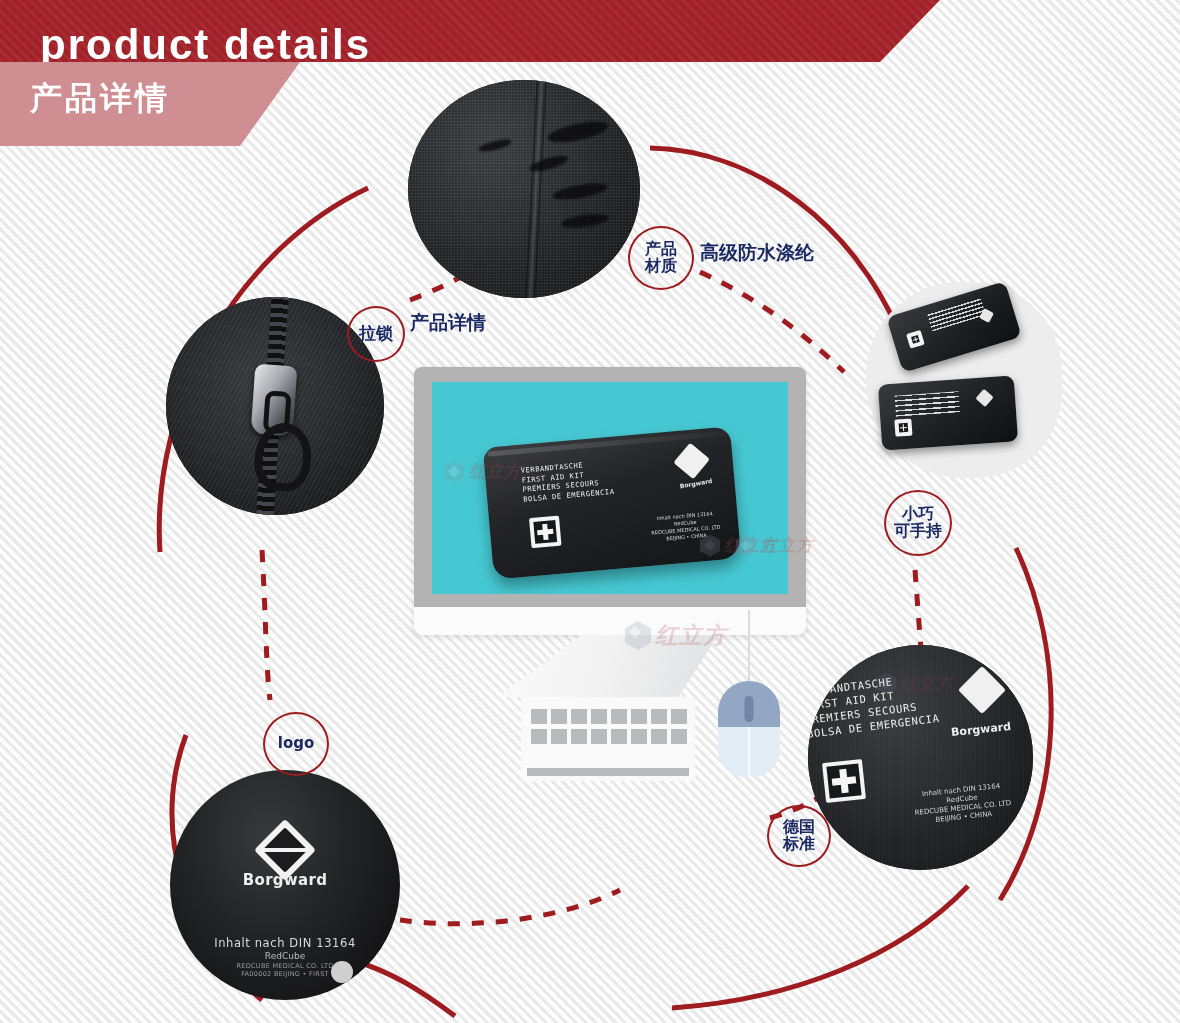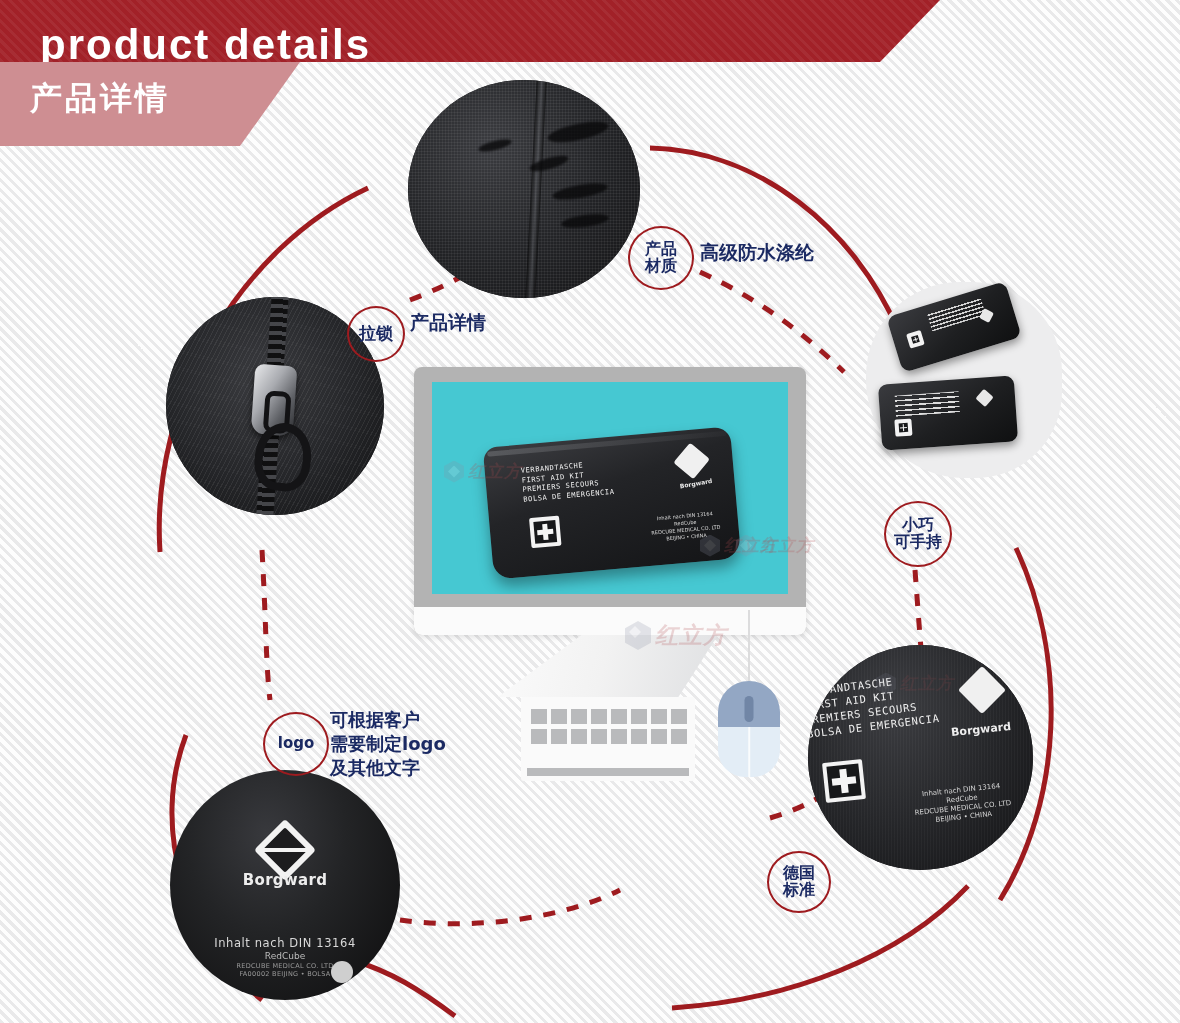--- a/index.html
+++ b/index.html
@@ -396,21 +396,21 @@
     <div class="mouse-wheel"></div>
     <div class="mouse-split"></div>
   </div>
 
   <div class="photo-circle disc" style="left:170px;top:770px;width:230px;height:230px;">
     <div class="bw-diamond"></div>
     <div class="bw-name" style="top:44%;">Borgward</div>
     <div class="disc-din" style="top:72%;">Inhalt nach DIN  13164</div>
     <div class="disc-sub" style="top:78.5%;">RedCube</div>
     <div class="disc-tiny" style="top:83.5%;">REDCUBE MEDICAL CO. LTD</div>
-    <div class="disc-tiny" style="top:87%;">FA00002  BEIJING • BOLSA</div>
+    <div class="disc-tiny" style="top:87%;">FA00002  BEIJING • FIRST</div>
     <div style="position:absolute;left:70%;top:83%;width:22px;height:22px;border-radius:50%;
          background:#cfcfcf;"></div>
   </div>
 
   <div class="photo-circle" style="left:808px;top:645px;width:225px;height:225px;">
     <div class="bag-tex"></div>
     <div class="bagtxt" style="left: -4px; top: 32px; white-space: pre-line;">VERBANDTASCHE
 FIRST AID KIT
 PREMIERS SECOURS
 BOLSA DE EMERGENCIA</div>
@@ -431,29 +431,26 @@
 BEIJING • CHINA</div>
   </div>
 
   <div class="bubble two-line" style="left: 628px; top: 226px; width: 62px; height: 60px; white-space: pre-line;">产品
 材质</div>
   <div class="callout-text" style="left: 700px; top: 240px; font-size: 19px; white-space: pre-line;">高级防水涤纶</div>
 
   <div class="bubble one-line" style="left: 347px; top: 306px; width: 54px; height: 52px; white-space: pre-line;">拉锁</div>
   <div class="callout-text" style="left: 410px; top: 310px; font-size: 19px; white-space: pre-line;">产品详情</div>
 
-  <div class="bubble two-line" style="left: 884px; top: 501px; width: 64px; height: 62px; white-space: pre-line;">小巧
+  <div class="bubble two-line" style="left: 884px; top: 490px; width: 64px; height: 62px; white-space: pre-line;">小巧
 可手持</div>
 
   <div class="bubble logo-b" style="left: 263px; top: 712px; width: 62px; height: 60px; white-space: pre-line;">logo</div>
-  <div class="callout-text" style="left: 330px; top: 708px; font-size: 18px; white-space: pre-line;">可根据客户
-需要制定logo
-及其他文字</div>
-
-  <div class="bubble two-line" style="left: 767px; top: 851px; width: 60px; height: 58px; white-space: pre-line;">德国
+
+  <div class="bubble two-line" style="left: 767px; top: 805px; width: 60px; height: 58px; white-space: pre-line;">德国
 标准</div>
 
   <div class="wm lg" style="left:625px;top:620px;">
     <span class="wm-cube"></span>
     <span class="wm-txt">红立方</span>
   </div>
   <div class="wm" style="left:736px;top:534px;">
     <span class="wm-cube"></span>
     <span class="wm-txt">红立方</span>
   </div>

